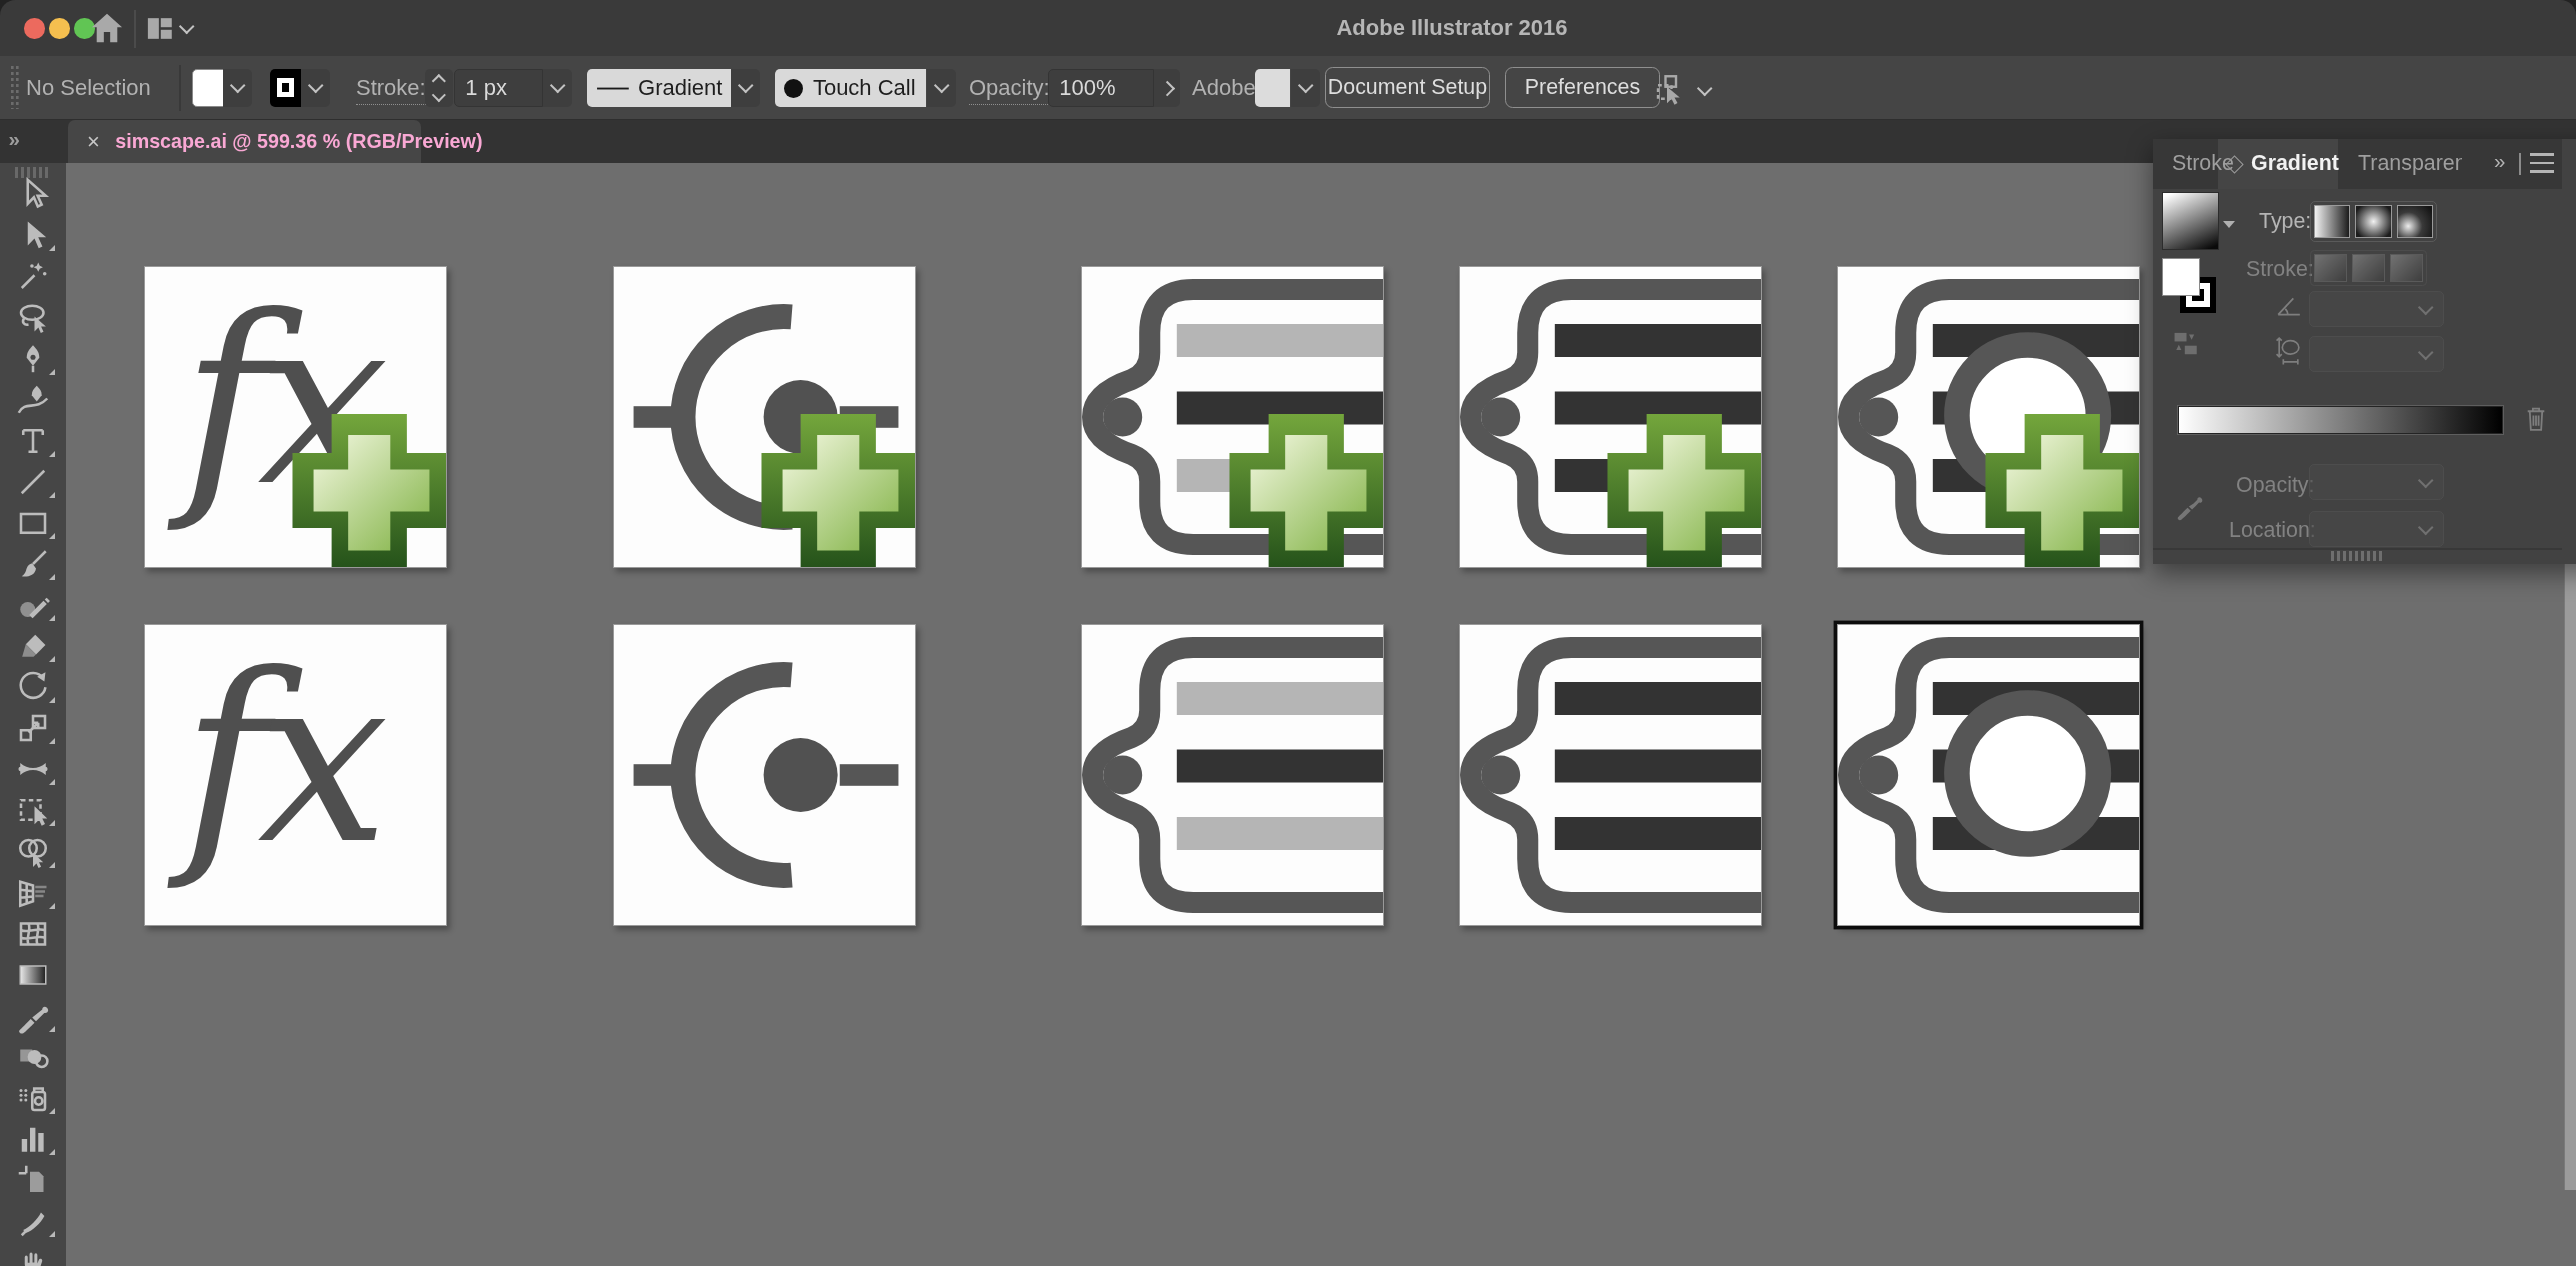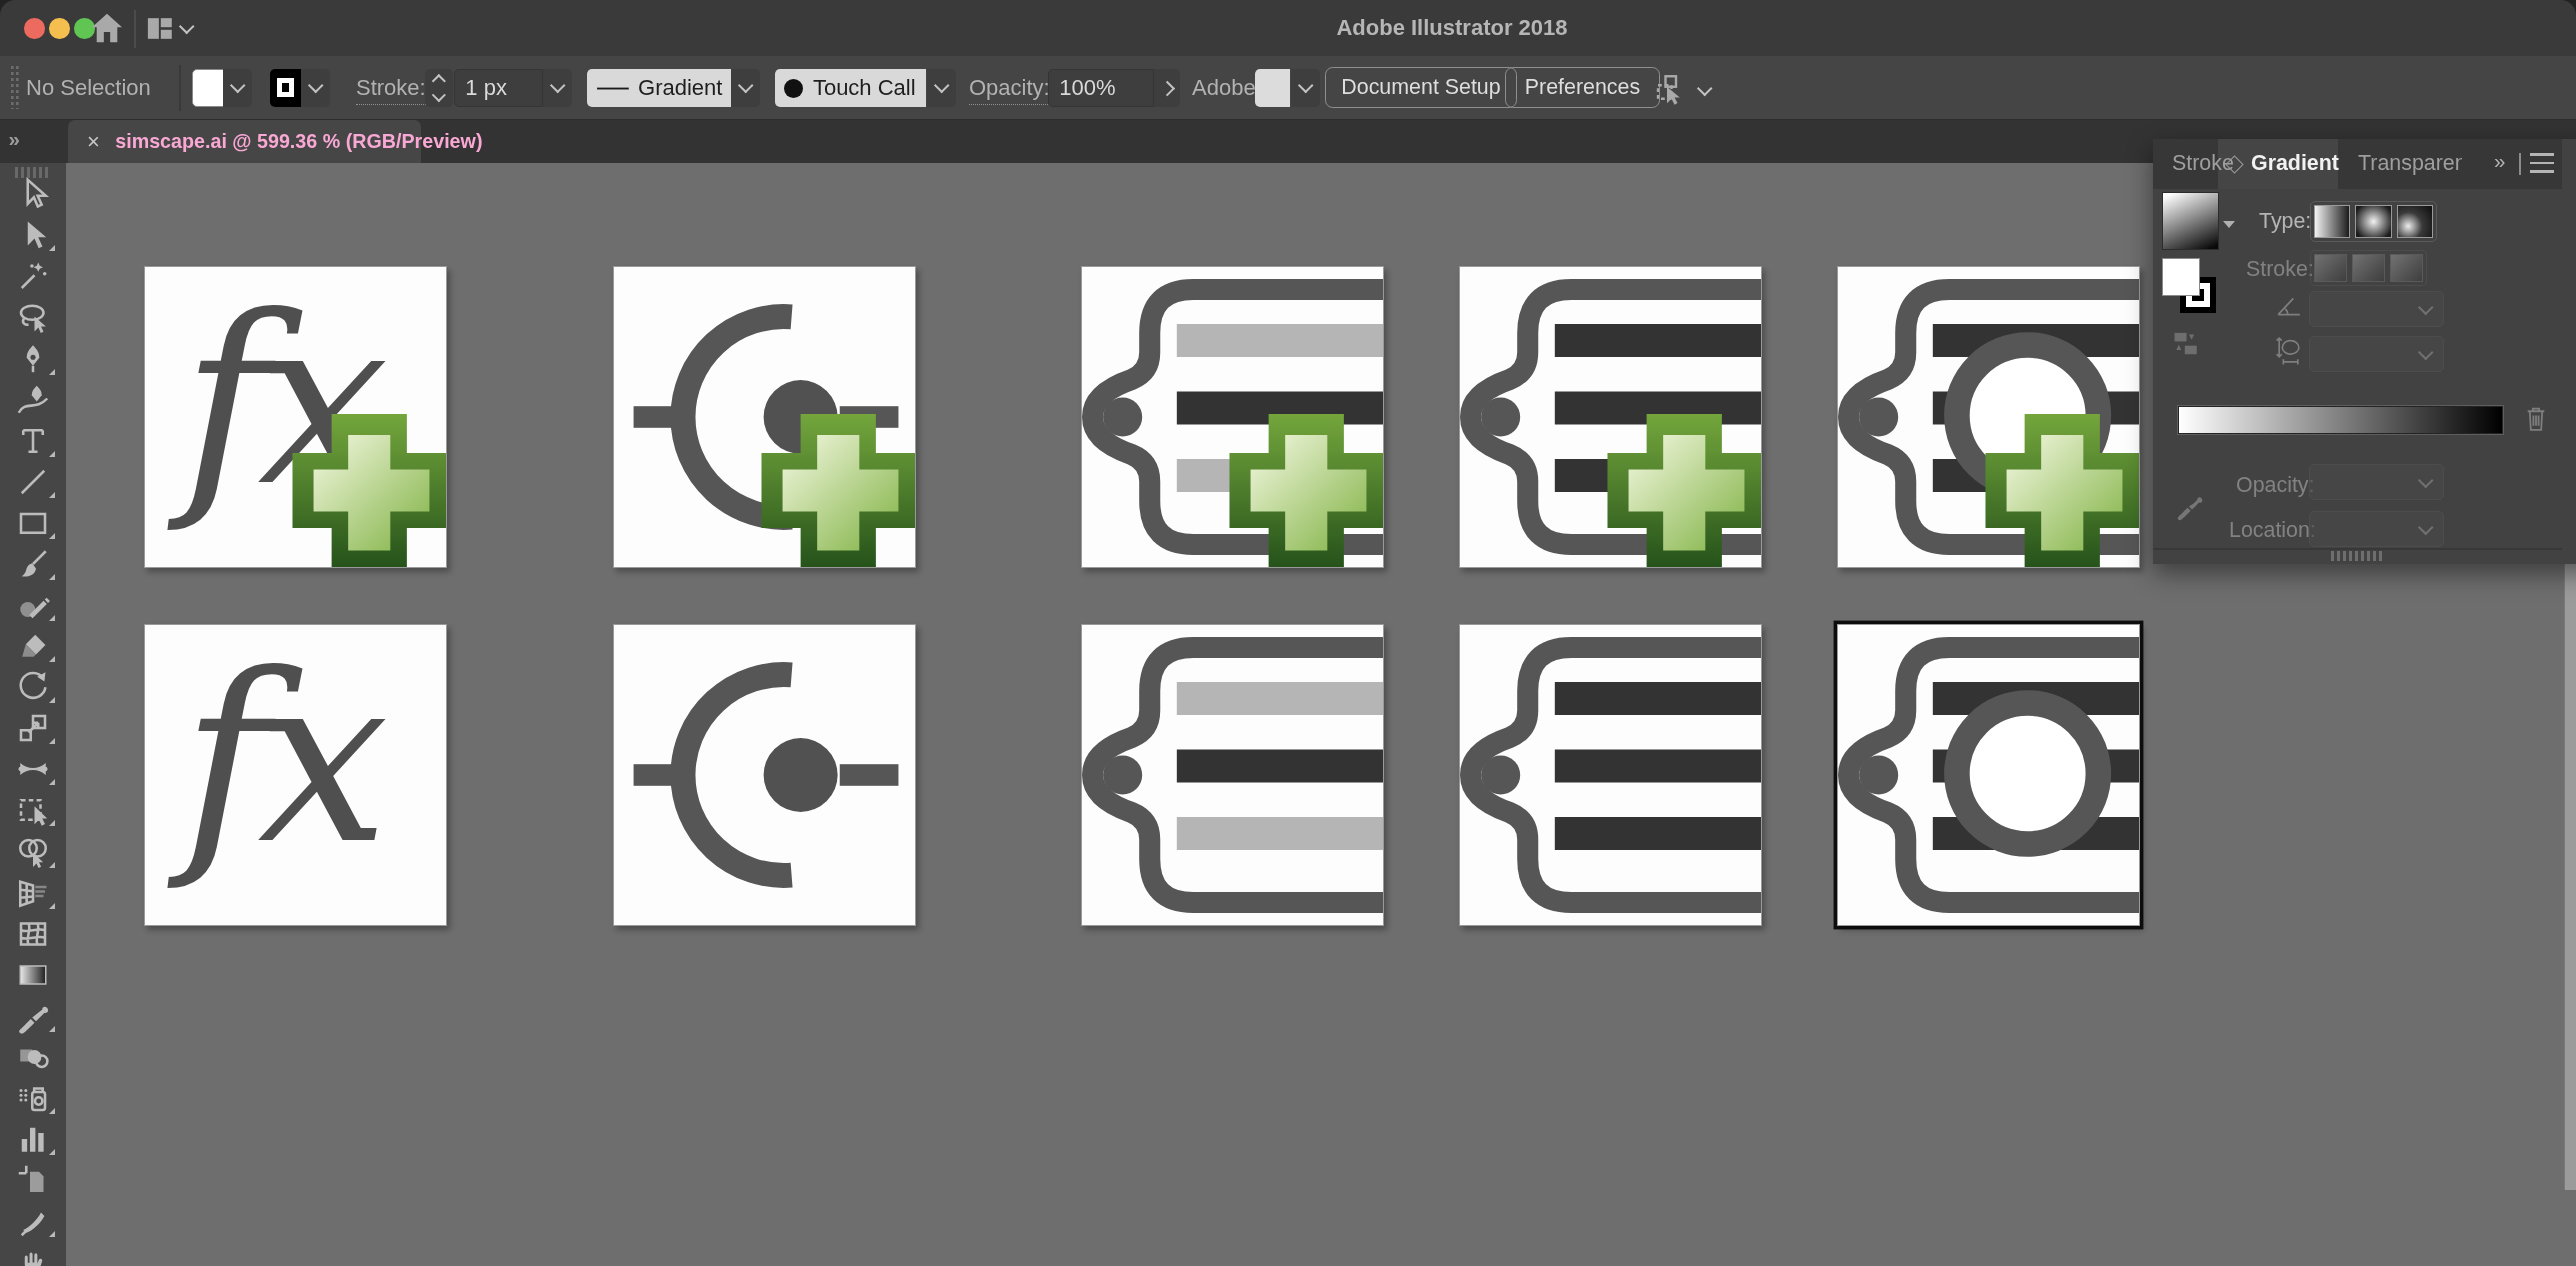--- a/index.html
+++ b/index.html
@@ -141,21 +141,21 @@
   </div>
   <div id="tb-sep"></div>
   <div id="ws-icon">
     <svg width="31" height="31" viewBox="0 0 24 24" fill="#a9a9a9">
       <rect x="3" y="4" width="8.5" height="16"></rect>
         <rect x="13" y="4" width="8.5" height="7"></rect>
         <rect x="13" y="13" width="8.5" height="7"></rect>
     </svg>
   </div>
   <span class="chev" id="ws-chev"></span>
-  <div id="win-title">Adobe Illustrator 2018</div>
+  <div id="win-title">Adobe Illustrator 2016</div>
 </div>
 
 <div class="abs" id="controlbar">
   <div id="cb-grip"></div>
   <div class="cb-label" style="left:26px;">No Selection</div>
   <div id="cb-divider"></div>
 
   <div class="swatchbox" style="left:192px;width:32px;background:#fff;border:0.9px solid #8a8a8a;"></div>
   <div class="cb-chevbox" style="left:223px;">
       <span class="chev"></span>
@@ -201,21 +201,21 @@
   <div class="cb-chevbox" style="left:1154px;width:26px;">
       <span class="chev-rt" style="margin-top:0;"></span>
     </div>
 
   <div class="cb-label" style="left:1192px;">Adobe:</div>
   <div class="swatchbox" style="left:1255px;width:35px;background:#dcdcdc;"></div>
   <div class="cb-chevbox" style="left:1291px;">
       <span class="chev"></span>
     </div>
 
-  <div class="cb-btn" style="left:1325px;width:192px;">Document Setup</div>
+  <div class="cb-btn" style="left:1325px;width:165px;">Document Setup</div>
   <div class="cb-btn" style="left:1505px;width:155px;">Preferences</div>
 
   <div class="abs" style="left:1652px;top:15.4px;">
     <svg width="36" height="36" viewBox="0 0 24 24" fill="none" stroke="#a9a9a9" stroke-width="1.6">
       <rect x="9" y="3.5" width="7" height="7"></rect>
       <path d="M4 9.5 H13 V18.5 H4 Z" stroke-dasharray="2.5 2"></path>
       <path d="M10 10.5 L10 21.5 L13 18.5 L15 22.5 L17 21.3 L15 17.6 L18.5 17.6 Z" fill="#a9a9a9" stroke="none"></path>
     </svg>
   </div>
   <span class="chev" style="position:absolute;left:1699px;top:27px;"></span>

